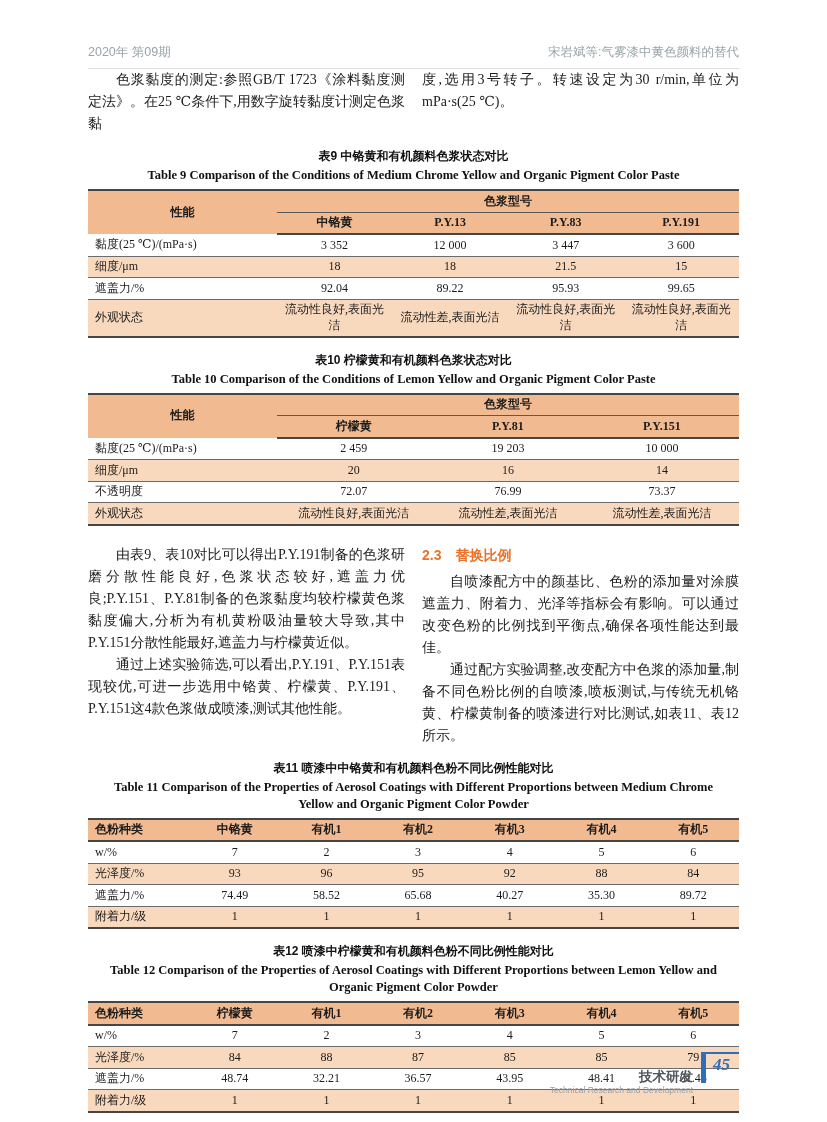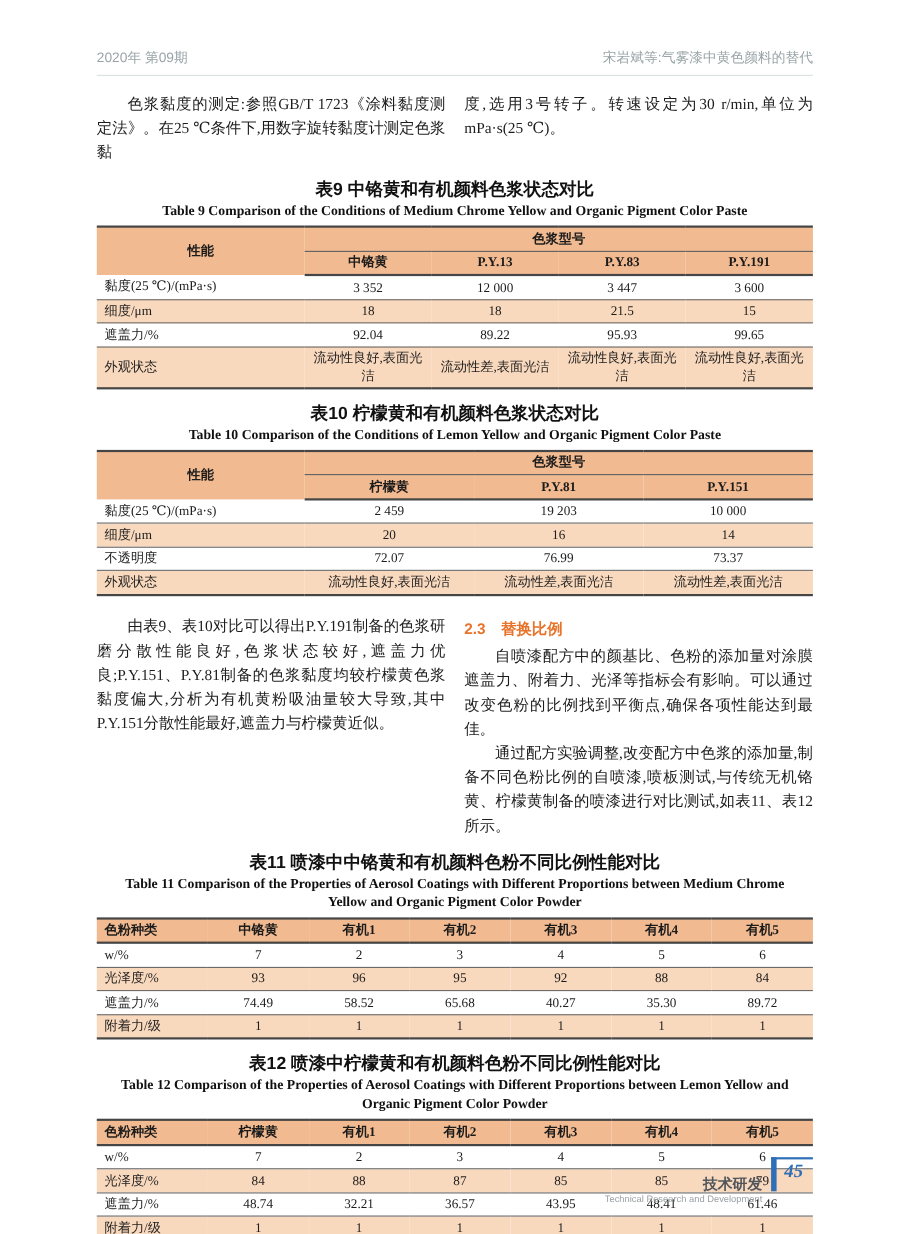--- a/index.html
+++ b/index.html
@@ -16,27 +16,27 @@
   }
   
   .pg-header {
     display:flex; justify-content:space-between; align-items:baseline;
     font-size:12.5px; color:var(--muted,#98a4a7);
     font-family:"Liberation Sans","DejaVu Sans",sans-serif;
   }
   .header-rule { border:none; border-top:1px solid #dadfe1; margin-top:7px; }
 
   
-  .two-col { display:flex; gap:17px; margin-top:16px; }
+  .two-col { display:flex; gap:17px; }
   .two-col .col { flex:1 1 0; font-size:14px; line-height:22px; text-align:justify; }
   .para-indent { text-indent:2em; }
 
   
   .cap-cn {
-    text-align:center; font-weight:bold; font-size:16px; color:#111;
+    text-align:center; font-weight:bold; font-size:12px; color:#111;
     font-family:"Liberation Sans","DejaVu Sans",sans-serif;
     margin-top:13px; line-height:17px;
   }
   .cap-en {
     text-align:center; font-weight:bold; font-size:12.5px; color:#111;
     line-height:17px; margin:2px 18px 5px 18px;
   }
 
   
   table { width:100%; border-collapse:collapse; font-size:12px; table-layout:fixed; }
@@ -196,20 +196,21 @@
         <td>流动性良好,表面光洁</td>
         <td>流动性差,表面光洁</td>
         <td>流动性差,表面光洁</td>
       </tr>
     </tbody>
   </table>
 
   <div class="two-col" style="margin-top:18px">
     <div class="col">
       <p class="para-indent">由表9、表10对比可以得出P.Y.191制备的色浆研磨分散性能良好,色浆状态较好,遮盖力优良;P.Y.151、P.Y.81制备的色浆黏度均较柠檬黄色浆黏度偏大,分析为有机黄粉吸油量较大导致,其中P.Y.151分散性能最好,遮盖力与柠檬黄近似。</p>
+      <p class="para-indent">通过上述实验筛选,可以看出,P.Y.191、P.Y.151表现较优,可进一步选用中铬黄、柠檬黄、P.Y.191、P.Y.151这4款色浆做成喷漆,测试其他性能。</p>
     </div>
     <div class="col">
       <div class="sec-heading">
         <span class="num">2.3</span><span>替换比例</span>
       </div>
       <p class="para-indent">自喷漆配方中的颜基比、色粉的添加量对涂膜遮盖力、附着力、光泽等指标会有影响。可以通过改变色粉的比例找到平衡点,确保各项性能达到最佳。</p>
       <p class="para-indent">通过配方实验调整,改变配方中色浆的添加量,制备不同色粉比例的自喷漆,喷板测试,与传统无机铬黄、柠檬黄制备的喷漆进行对比测试,如表11、表12所示。</p>
     </div>
   </div>
 

